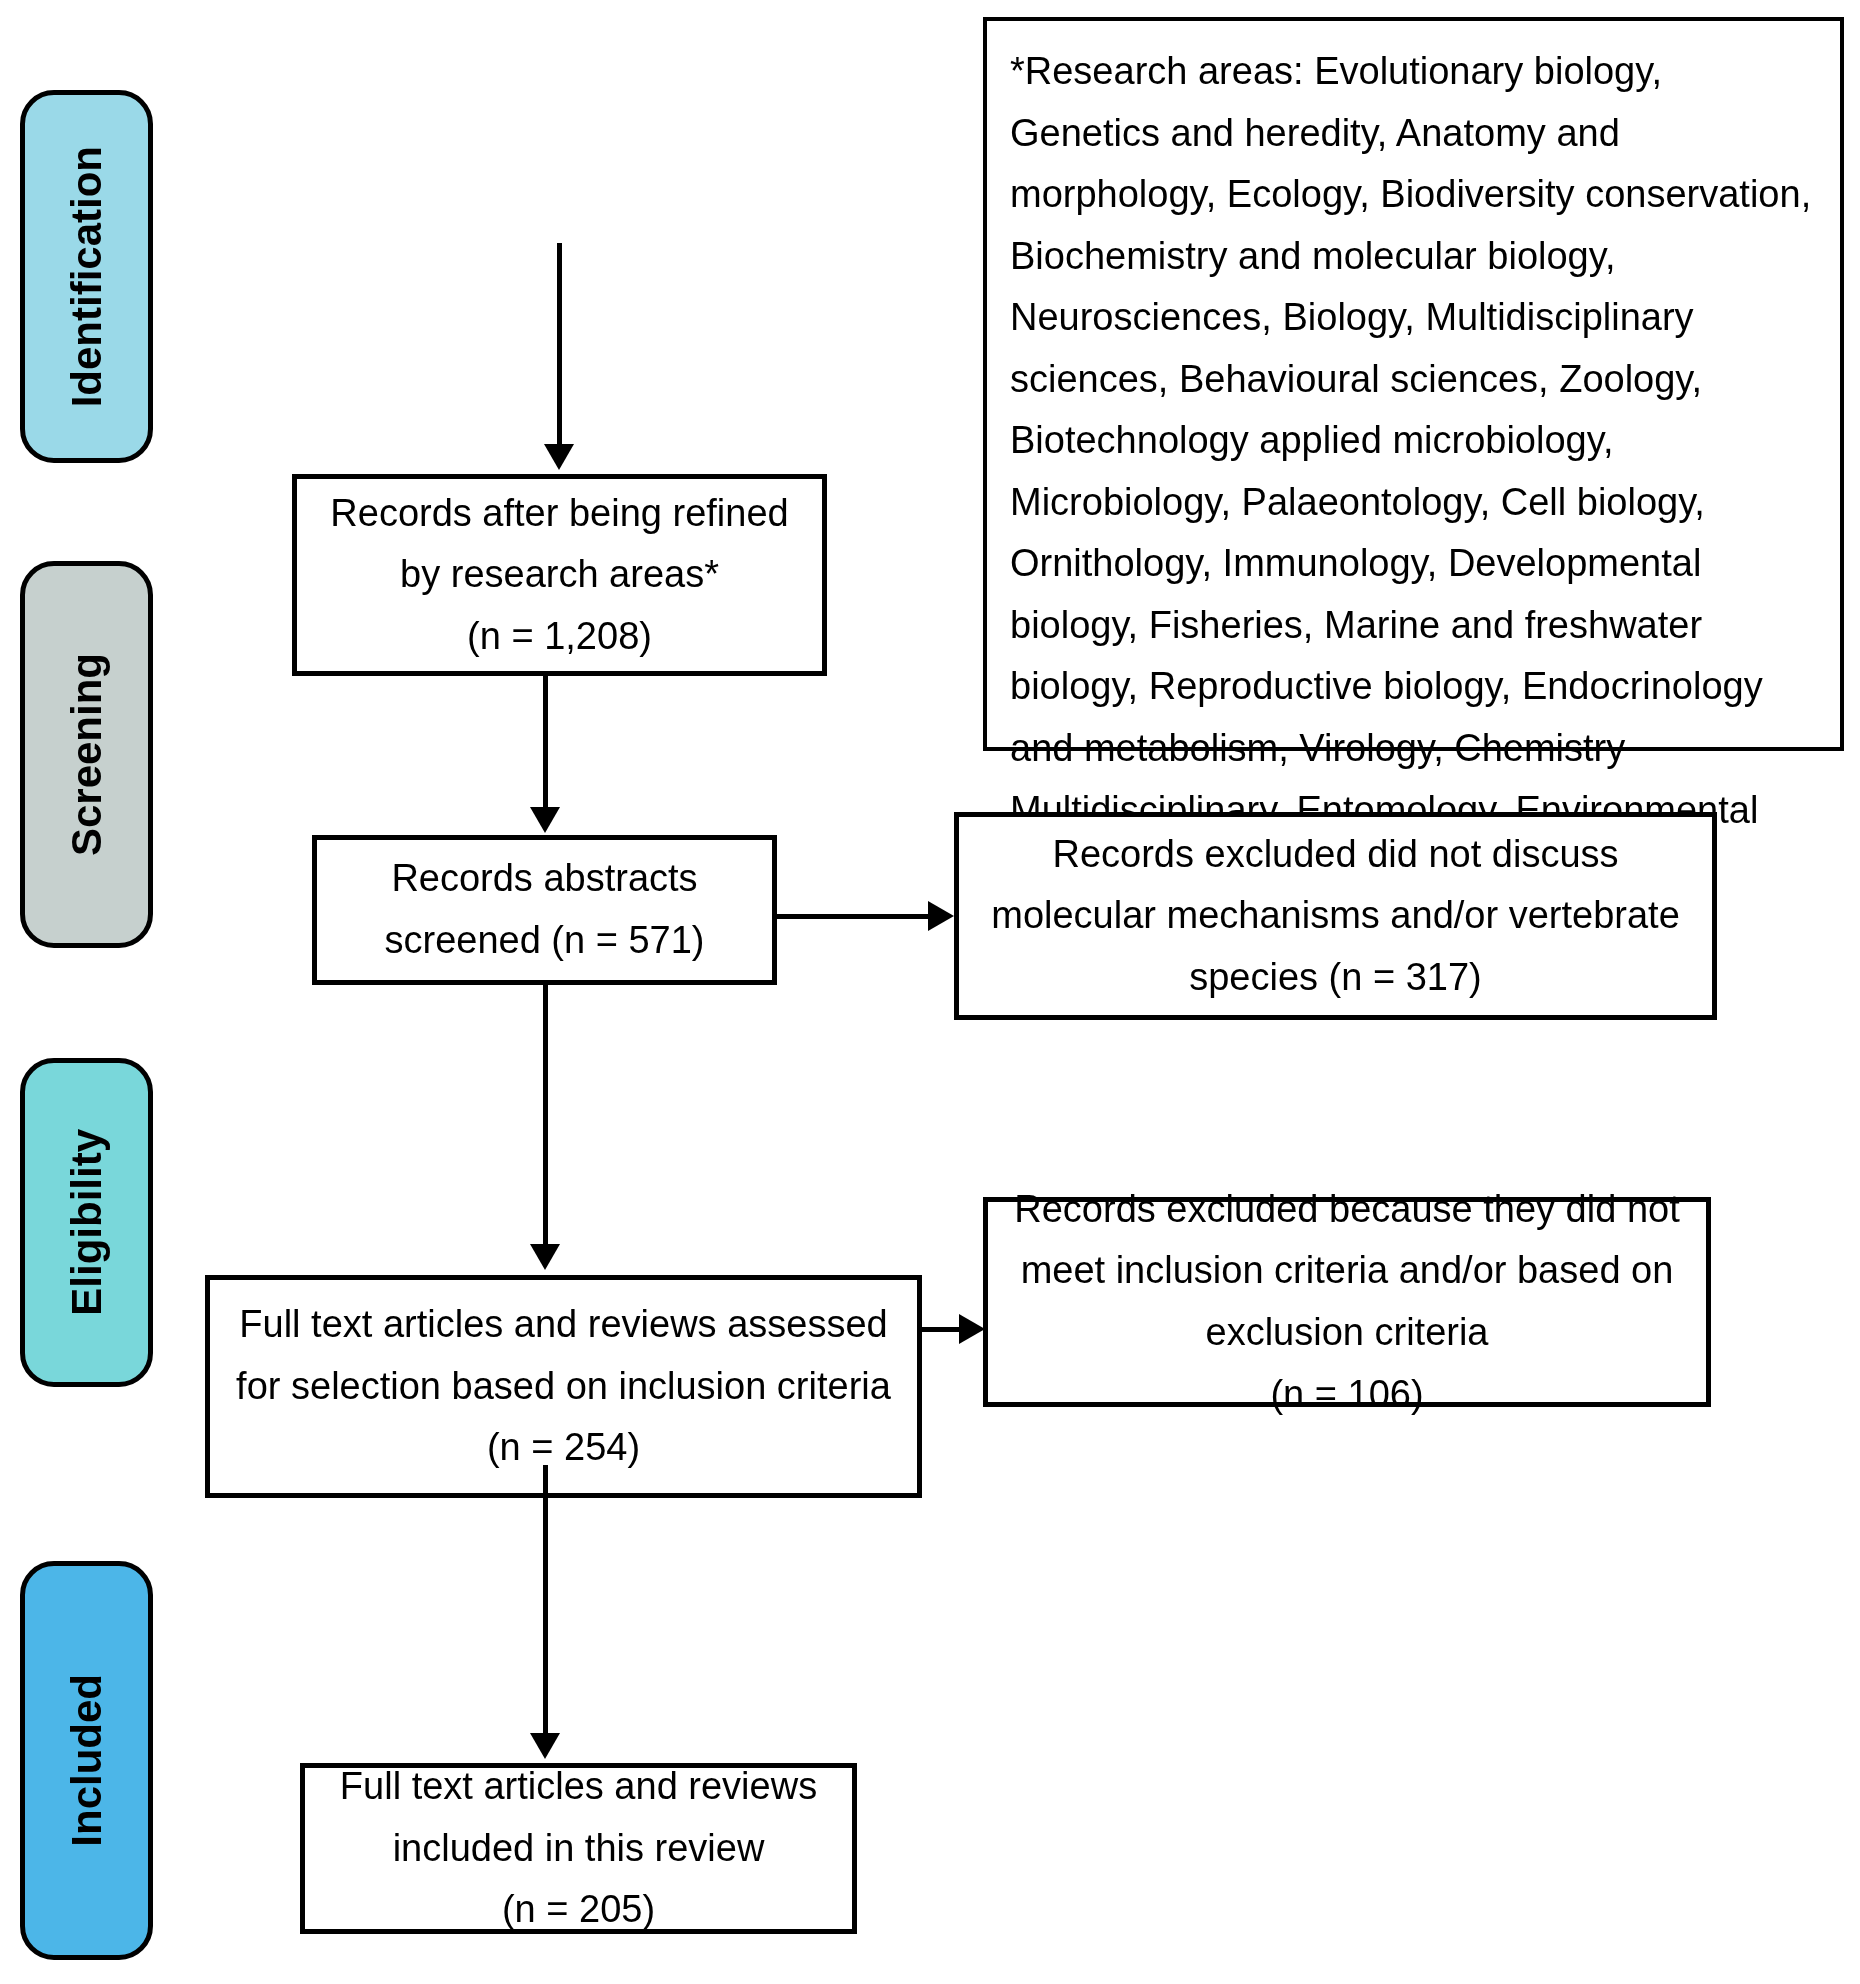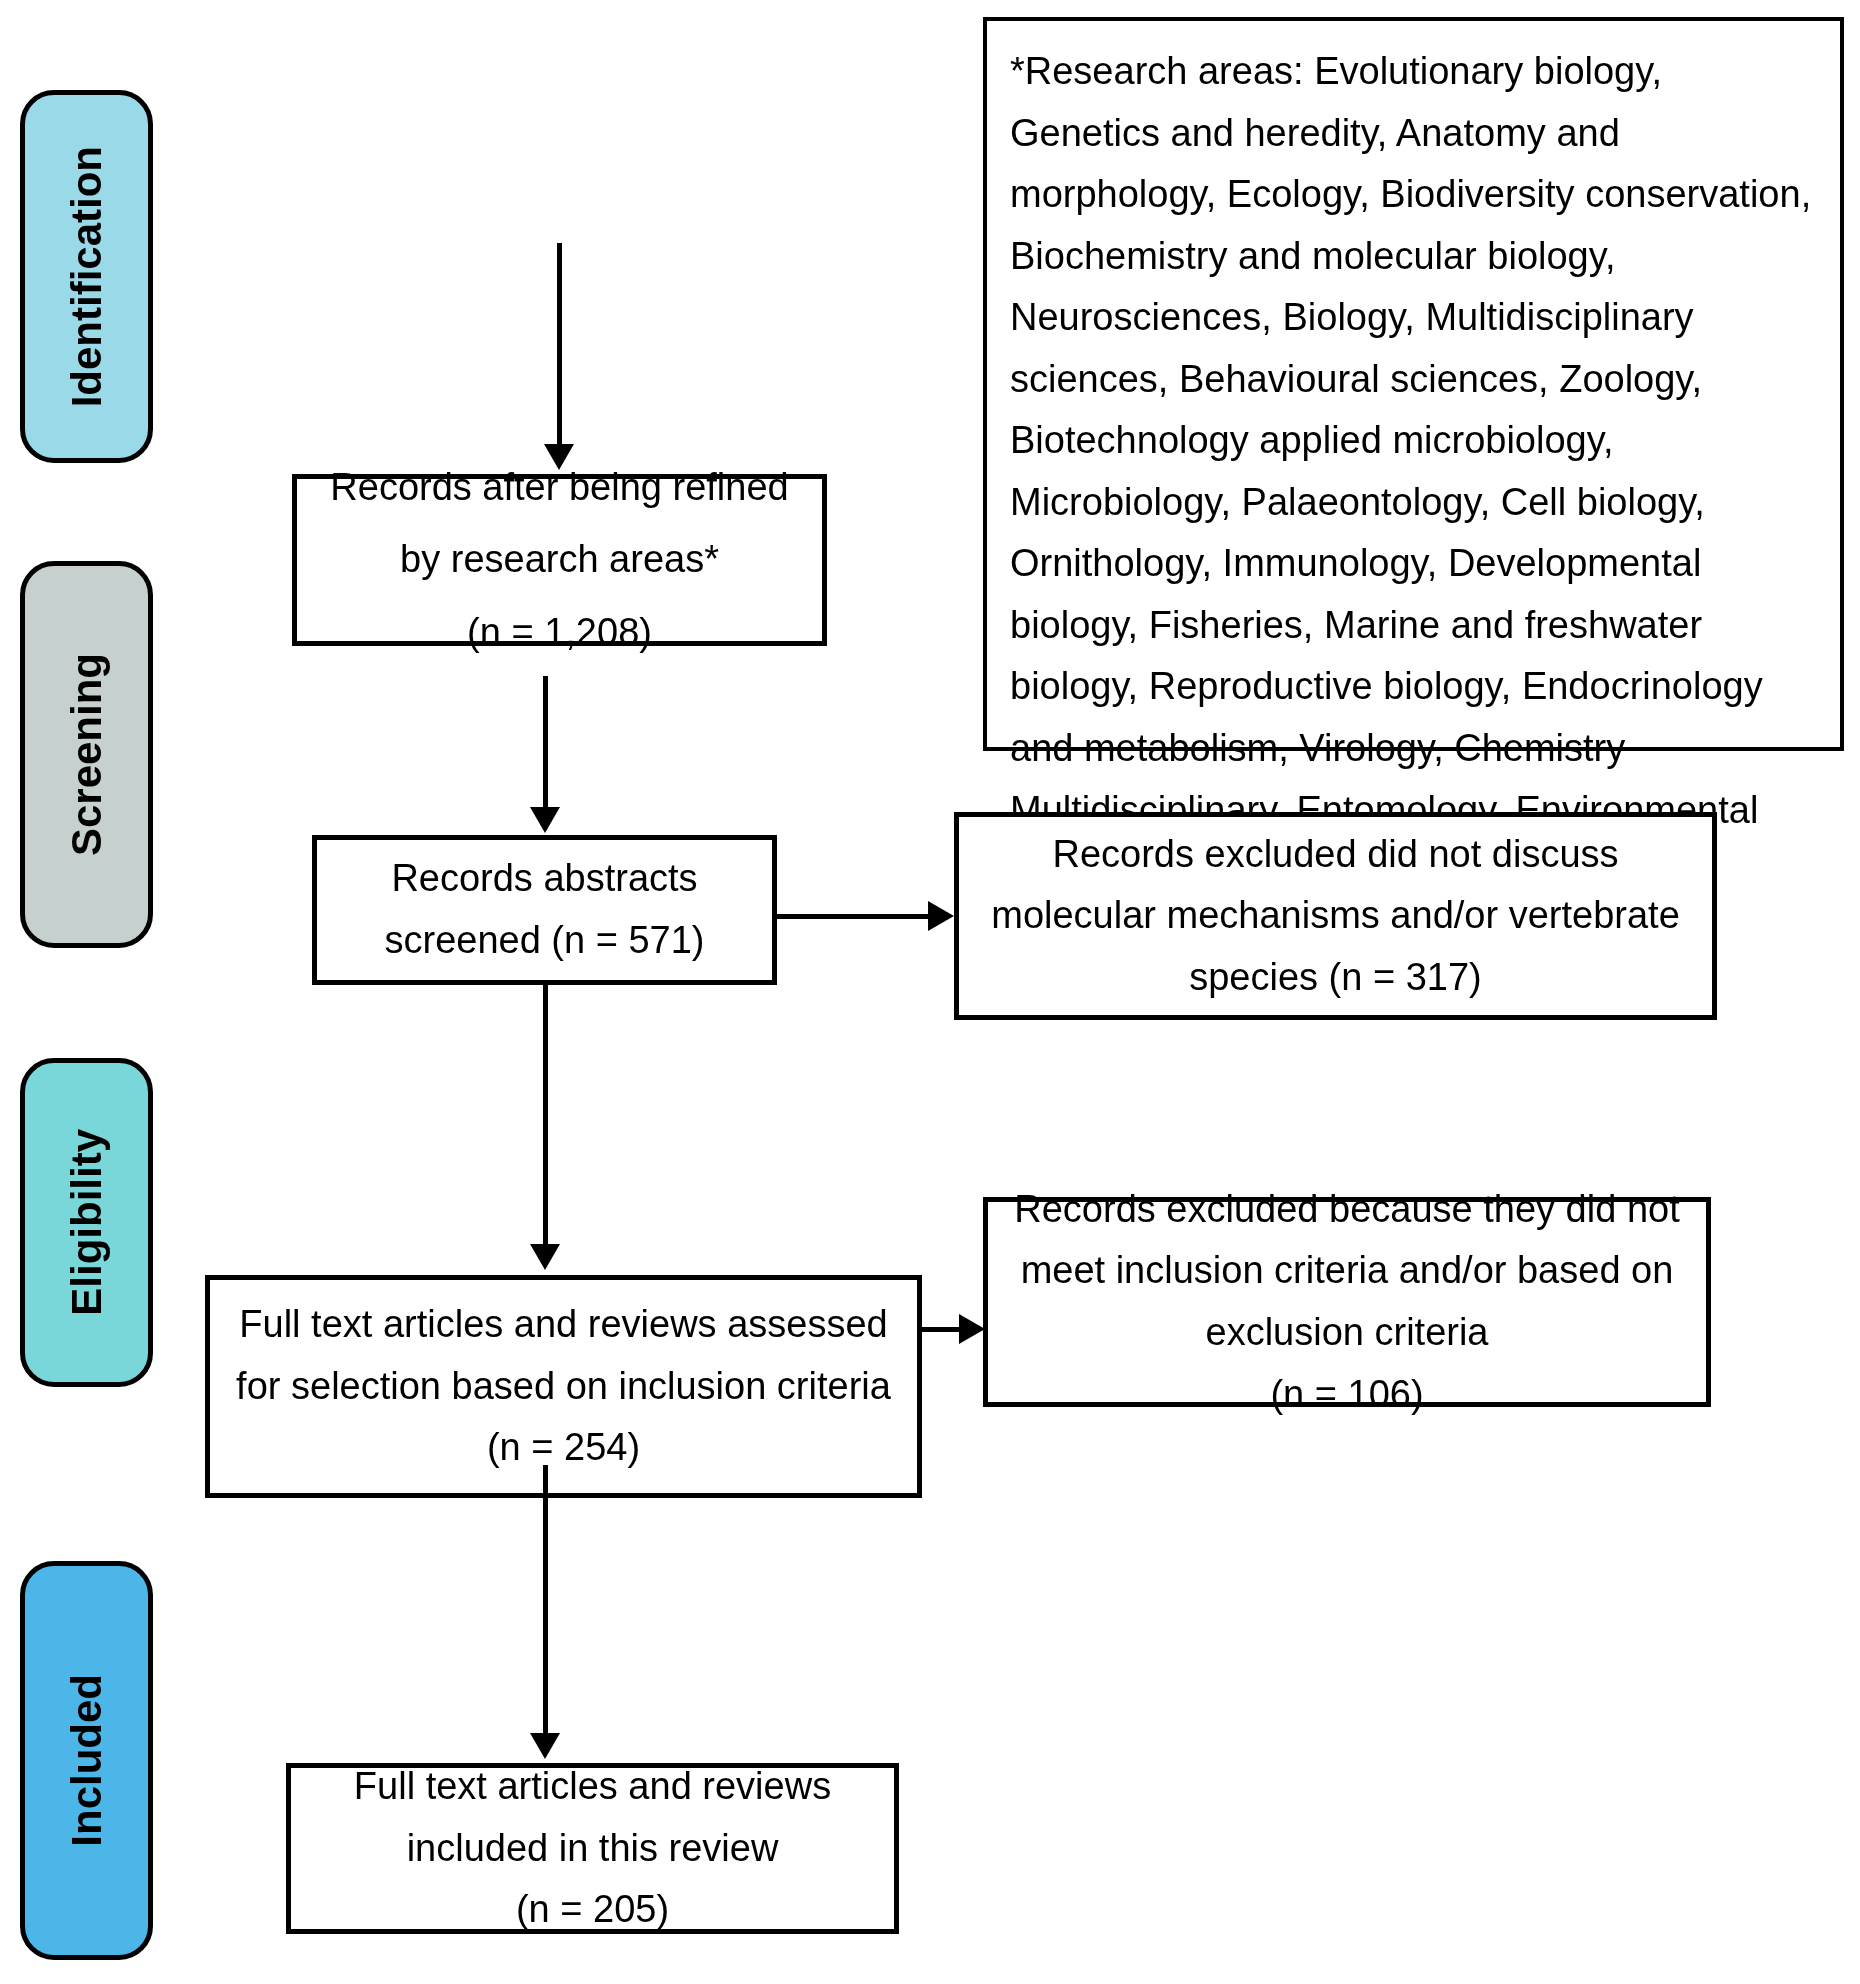--- a/index.html
+++ b/index.html
@@ -125,21 +125,21 @@
   </div>
 
   <div class="note-box" style="left:983px; top:17.3px; width:861px; height:734px;">
     <div class="note-text">*Research areas: Evolutionary biology, Genetics and heredity, Anatomy and morphology, Ecology, Biodiversity conservation, Biochemistry and molecular biology, Neurosciences, Biology, Multidisciplinary sciences, Behavioural sciences, Zoology, Biotechnology applied microbiology, Microbiology, Palaeontology, Cell biology, Ornithology, Immunology, Developmental biology, Fisheries, Marine and freshwater biology, Reproductive biology, Endocrinology and metabolism, Virology, Chemistry Multidisciplinary, Entomology, Environmental sciences.</div>
   </div>
 
 
   <div class="vline" style="left:557px; top:243px; height:202px;"></div>
   <div class="arrow-down" style="left:544px; top:444px;"></div>
 
-  <div class="flow-box" style="left:292px; top:474px; width:535px; height:172px;gap:11px;">
+  <div class="flow-box" style="left:292px; top:474px; width:535px; height:202px;">
     <div class="line">Records after being refined</div>
     <div class="line">by research areas*</div>
     <div class="line">(n = 1,208)</div>
   </div>
 
   <div class="vline" style="left:543px; top:676px; height:133px;"></div>
   <div class="arrow-down" style="left:530px; top:807px;"></div>
 
   <div class="flow-box" style="left:312px; top:835px; width:465px; height:150px;">
     <div class="line">Records abstracts</div>
@@ -170,20 +170,20 @@
   <div class="flow-box" style="left:983px; top:1197px; width:728px; height:210px;">
     <div class="line">Records excluded because they did not</div>
     <div class="line">meet inclusion criteria and/or based on</div>
     <div class="line">exclusion criteria</div>
     <div class="line">(n = 106)</div>
   </div>
 
   <div class="vline" style="left:543px; top:1465px; height:269px;"></div>
   <div class="arrow-down" style="left:530px; top:1733px;"></div>
 
-  <div class="flow-box" style="left:286px; top:1763px; width:613px; height:171px;">
+  <div class="flow-box" style="left:300px; top:1763px; width:557px; height:171px;">
     <div class="line">Full text articles and reviews</div>
     <div class="line">included in this review</div>
     <div class="line">(n = 205)</div>
   </div>
 
 </div>
 
 
 </body></html>

